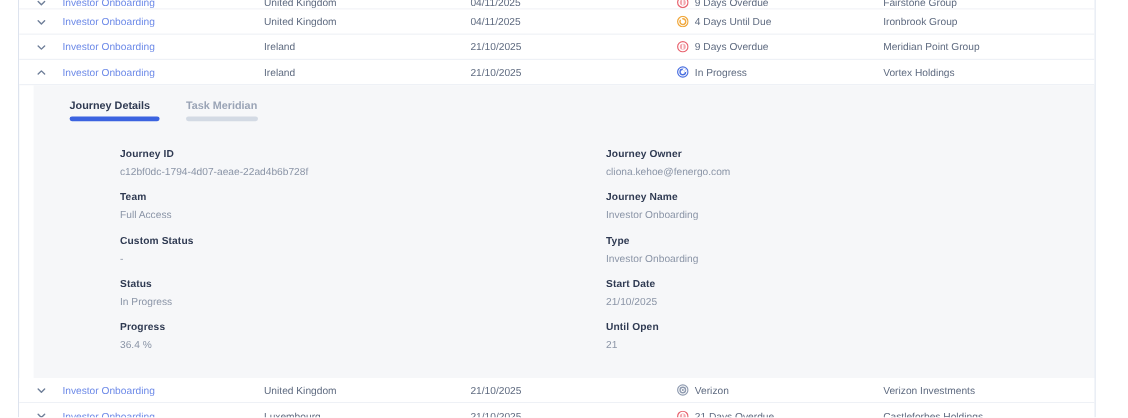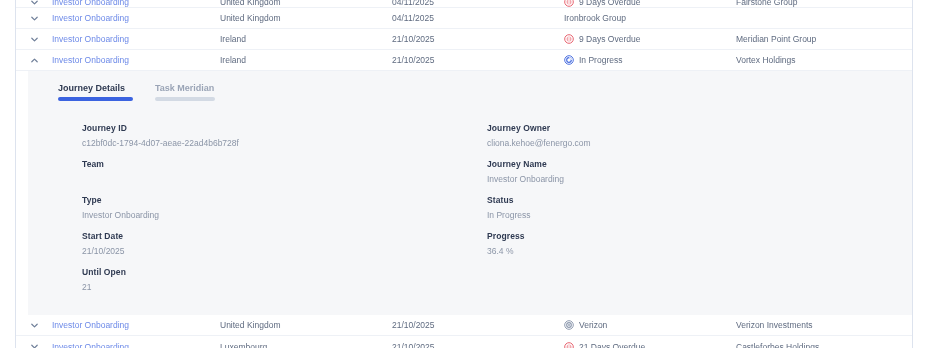--- a/index.html
+++ b/index.html
@@ -113,21 +113,21 @@
   .fields {
     position: relative;
     margin-top: 16px;
     padding: 0 30px 0 54px;
     display: grid;
     grid-template-columns: 405px 1fr;
     column-gap: 0;
     row-gap: 0;
   }
 
-  .field { height: 36px; }
+  .field { height: 36px; margin-left: 18px; }
   .field-label {
     font-size: 8.5px;
     font-weight: bold;
     color: #2f3a52;
     letter-spacing: 0.1px;
     line-height: 12px;
   }
   .field-value {
     font-size: 8.5px;
     color: #8b95a7;
@@ -168,20 +168,29 @@
       </div>
       <div class="row">
         <div class="cell c-toggle">
           <svg class="chev" viewBox="0 0 10 10" fill="none" aria-hidden="true">
             <path d="M2 3.6 L5 6.6 L8 3.6" stroke="#6f7f99" stroke-width="1.3" stroke-linecap="round" stroke-linejoin="round"></path>
           </svg>
         </div>
         <div class="cell c-name link">Investor Onboarding</div>
         <div class="cell c-country">United Kingdom</div>
         <div class="cell c-date">04/11/2025</div>
+        <div class="cell c-status">
+          <span>
+            <svg class="status-ico" viewBox="0 0 10 10" aria-hidden="true">
+              <circle cx="5" cy="5" r="4.3" fill="none" stroke="#f0a83c" stroke-width="1"></circle>
+              <path d="M5 2.6 A2.4 2.4 0 1 1 2.9 3.9" stroke="#f0a83c" stroke-width="1.2" fill="none" stroke-linecap="round"></path>
+            </svg>
+          </span>
+          <span>4 Days Until Due</span>
+        </div>
         <div class="cell c-client">Ironbrook Group</div>
       </div>
       <div class="row">
         <div class="cell c-toggle">
           <svg class="chev" viewBox="0 0 10 10" fill="none" aria-hidden="true">
             <path d="M2 3.6 L5 6.6 L8 3.6" stroke="#6f7f99" stroke-width="1.3" stroke-linecap="round" stroke-linejoin="round"></path>
           </svg>
         </div>
         <div class="cell c-name link">Investor Onboarding</div>
         <div class="cell c-country">Ireland</div>
@@ -228,24 +237,29 @@
           <div class="field">
             <div class="field-label">Journey ID</div>
             <div class="field-value">c12bf0dc-1794-4d07-aeae-22ad4b6b728f</div>
           </div>
           <div class="field">
             <div class="field-label">Journey Owner</div>
             <div class="field-value">cliona.kehoe@fenergo.com</div>
           </div>
           <div class="field">
             <div class="field-label">Team</div>
+            <div class="field-value">Full Access</div>
           </div>
           <div class="field">
             <div class="field-label">Journey Name</div>
             <div class="field-value">Investor Onboarding</div>
+          </div>
+          <div class="field">
+            <div class="field-label">Custom Status</div>
+            <div class="field-value">-</div>
           </div>
           <div class="field">
             <div class="field-label">Type</div>
             <div class="field-value">Investor Onboarding</div>
           </div>
           <div class="field">
             <div class="field-label">Status</div>
             <div class="field-value">In Progress</div>
           </div>
           <div class="field">

